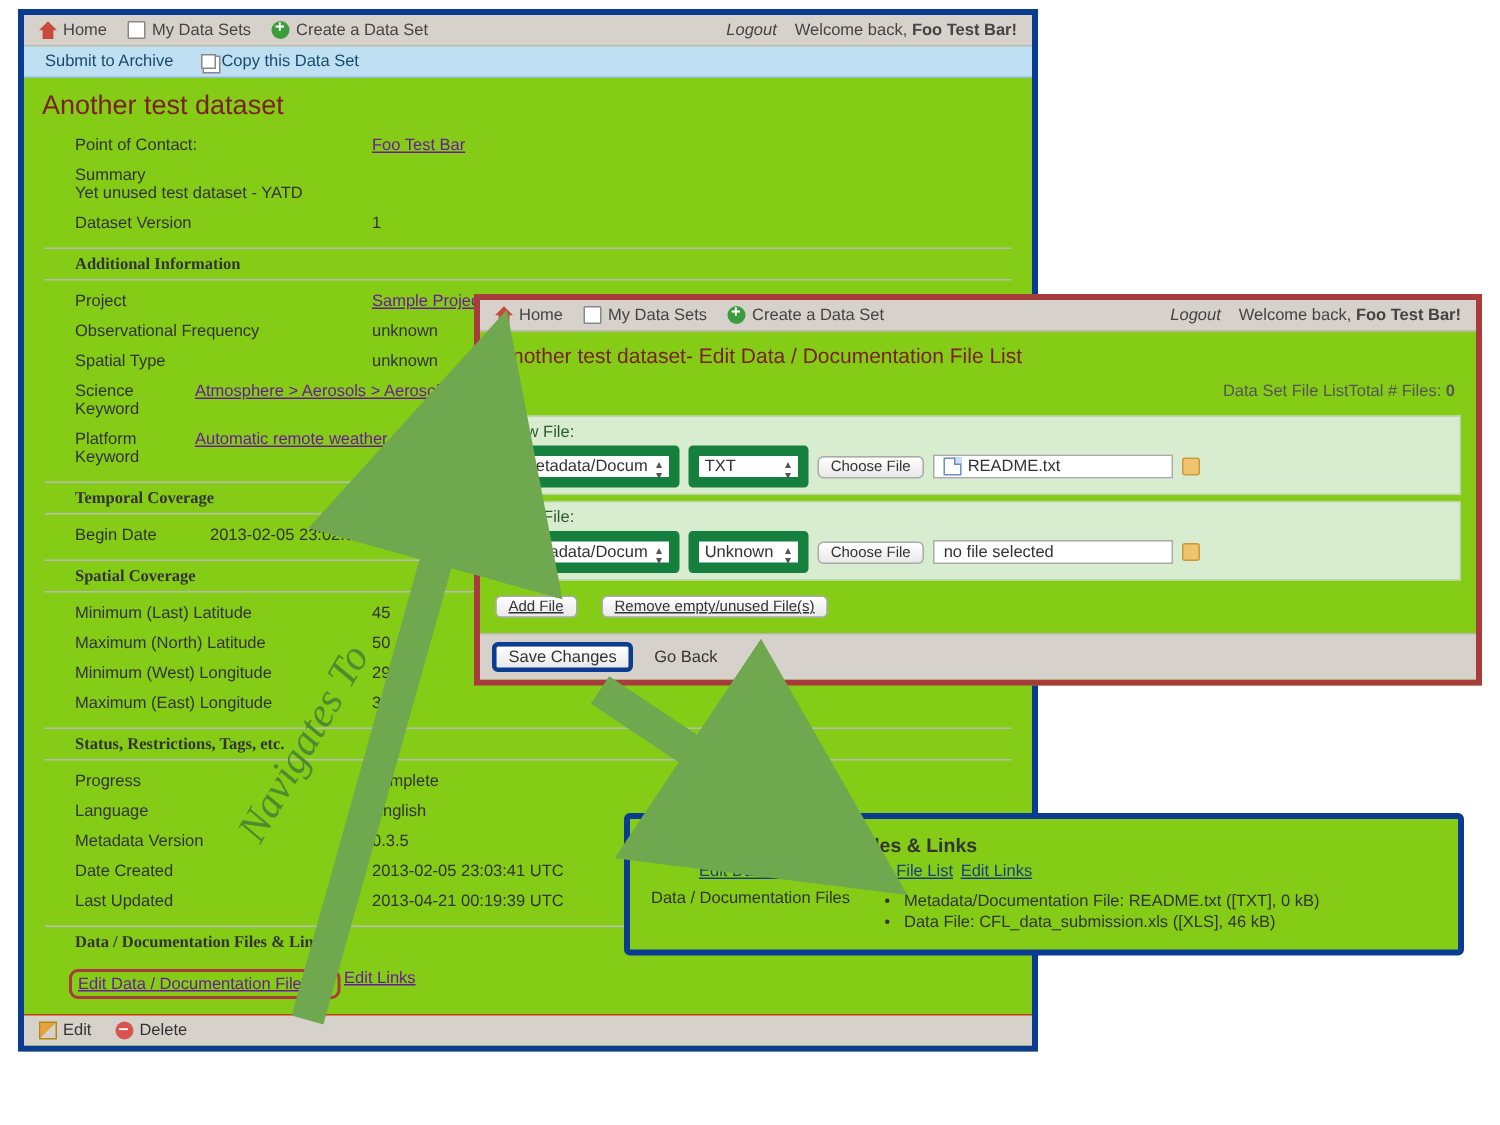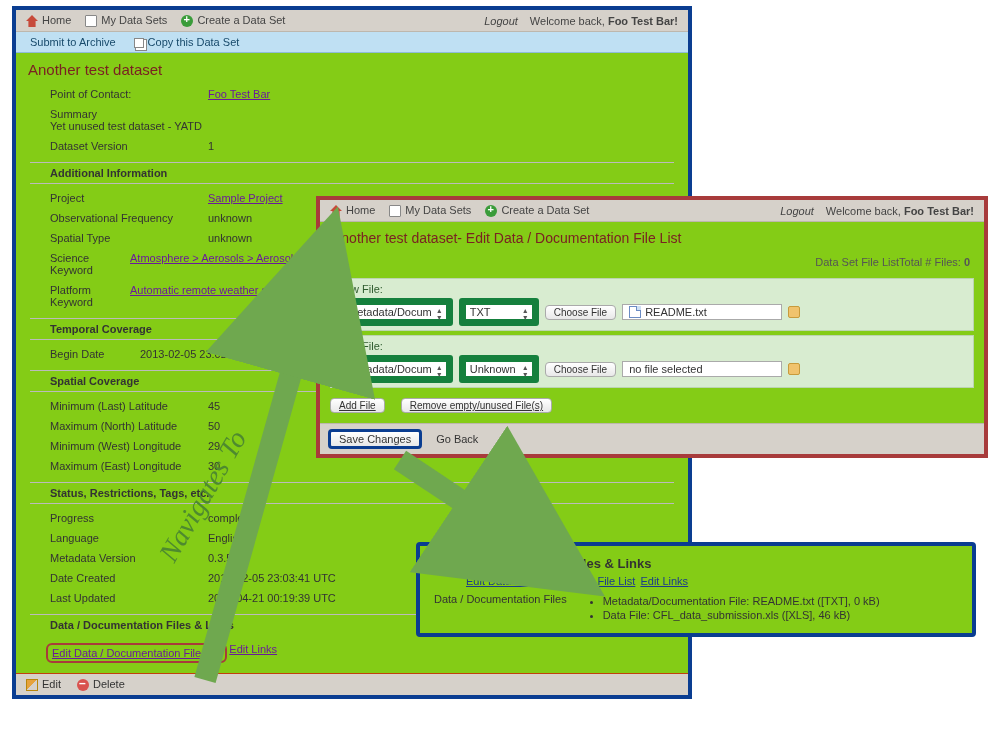--- a/index.html
+++ b/index.html
@@ -22,26 +22,26 @@
   .ico-home { background: linear-gradient(#c74a3a,#c74a3a); clip-path: polygon(50% 0,100% 50%,80% 50%,80% 100%,20% 100%,20% 50%,0 50%); }
   .ico-page { background:#fff; border:1px solid #888; border-radius:1px; }
   .ico-plus { background:#3a9c3a; border-radius:50%; position:relative; }
   .ico-plus::after { content:"+"; color:#fff; position:absolute; left:2px; top:-2px; font-size:11px; font-weight:bold; }
   .ico-copy { background:#fff; border:1px solid #888; box-shadow:2px 2px 0 #fff,2px 2px 0 1px #888; width:10px; height:10px; }
   .ico-pencil { width:12px;height:12px; background:linear-gradient(135deg,#e6a23c 50%,transparent 50%); border:1px solid #b8860b; }
   .ico-del  { width:12px;height:12px;border-radius:50%;background:#d9534f;position:relative; }
   .ico-del::after{content:"–";color:#fff;position:absolute;left:2px;top:-3px;font-size:12px;font-weight:bold;}
   .ico-fdel { width:12px;height:12px;background:#f0c36d;border:1px solid #c89b3c;border-radius:2px; }
   
-  .page-title { color:#7a2222; font-size:15px; padding:8px 12px 4px; }
+  .page-title { color:#7a2222; font-size:18px; padding:8px 12px 4px; }
   .content { padding: 2px 14px 6px 34px; }
   .row { display:flex; padding:4px 0; font-size:11px; }
-  .row .lab { width: 158px; color:#333; }
+  .row .lab { width: 198px; color:#333; }
   .row .val { flex:1; }
-  .section-head { font-weight:bold; border-top:1px solid #bbb; border-bottom:1px solid #bbb; margin:6px 0 4px -20px; padding:4px 0 4px 20px; background:#fafafa00; }
+  .section-head { font-weight:bold; border-top:1px solid #bbb; border-bottom:1px solid #bbb; margin:6px 0 4px -20px; padding:4px 0 4px 20px; background:#fafafa00;font-family:Liberation Serif, serif; }
   
   .footer { background:#d6d1ca; border-top:1px solid #c2410c; padding:4px 10px; display:flex; gap:16px; }
   
   
   .filelist-head { display:flex; justify-content:flex-end; padding:6px 14px; font-size:11px; color:#555; }
   .new-file { background:#d8ecd0; border:1px solid #bcd4b0; margin:4px 10px; padding:4px 6px; font-size:11px; }
   .new-file .label { color:#2e5a2e; margin-bottom:3px; }
   .line { display:flex; align-items:center; gap:6px; }
   .sel { background:#fff; border:7px solid #15803d; border-radius:3px; padding:1px 14px 1px 4px; position:relative; min-width:110px; display:inline-block; }
   .sel::after { content:"▴▾"; font-size:8px; position:absolute; right:3px; top:1px; line-height:7px; color:#555; letter-spacing:-2px; writing-mode:vertical-lr; }

